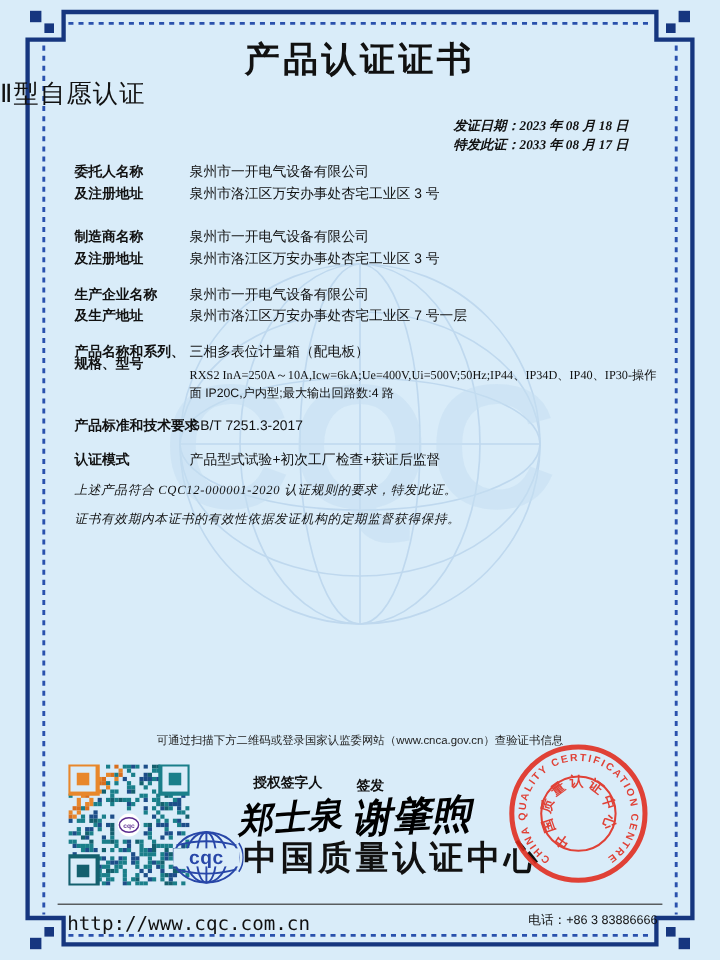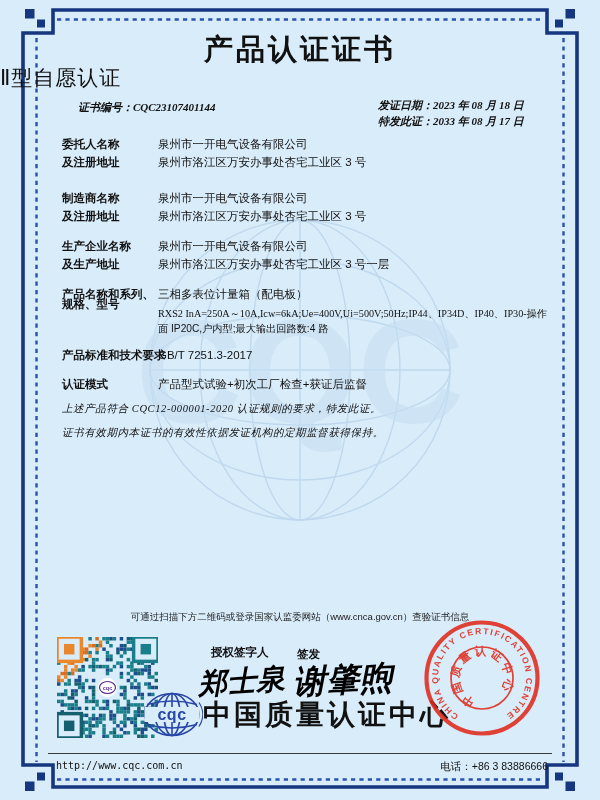--- a/index.html
+++ b/index.html
@@ -20,21 +20,21 @@
   .flabel{left:62px;font-weight:bold;font-size:11.5px;line-height:18px;white-space:nowrap;}
   .fvalue{left:158px;font-size:11.5px;line-height:18px;white-space:nowrap;}
   .pvalue{left:158px;font-size:10.2px;line-height:17px;white-space:nowrap;}
   .notes{font-family:"Liberation Serif","DejaVu Serif",serif;font-style:italic;font-size:10.5px;letter-spacing:0.6px;}
   .hint{top:611px;left:0;right:0;text-align:center;font-size:9.5px;color:#222;}
   .sig-label{font-weight:bold;font-size:11.5px;}
   .sig-name{font-family:"Liberation Serif","DejaVu Serif",serif;font-style:italic;font-weight:bold;color:#000;}
   .org-name{top:696px;left:203px;font-size:28px;font-weight:600;letter-spacing:3px;}
   
   .footer-line{top:753px;left:48px;width:504px;height:1.3px;background:#3a3a3a;}
-  .footer-url{top:760px;left:56px;font-family:"DejaVu Sans Mono","Liberation Mono",monospace;font-size:10px;}
+  .footer-url{top:760px;left:56px;font-family:"DejaVu Sans Mono","Liberation Mono",monospace;font-size:16px;}
   .footer-addr{top:760px;left:0;right:0;text-align:center;font-size:10.5px;}
   .footer-phone{top:760px;right:52px;font-size:10.5px;}
 </style>
 </head>
 <body>
 
 <div class="page">
 
   <svg class="abs" style="left:0;top:0;" width="600" height="800" viewBox="0 0 600 800">
     <path d="M53,10 H547 V33 H577 V765 H547 V787 H53 V765 H23 V33 H53 Z" fill="none" stroke="#16367f" stroke-width="3.6"></path>
@@ -65,23 +65,20 @@
       <ellipse cx="170" cy="152" rx="150" ry="55"></ellipse>
       <line x1="170" y1="2" x2="170" y2="302"></line>
       <line x1="20" y1="152" x2="320" y2="152"></line>
     </g>
     <text x="170" y="205" text-anchor="middle" font-size="148" font-weight="bold" fill="#b7d3eb" fill-opacity="0.55" font-family="Liberation Sans, sans-serif">CQC</text>
   </svg>
 
   <div class="abs title">产品认证证书</div>
   <div class="abs subtitle">Ⅱ型自愿认证</div>
 
-  <div class="abs meta cert-no">
-    <span>证书编号：</span><span>CQC23107401144</span>
-  </div>
   <div class="abs meta dates">
     <div>
       <span>发证日期：</span><span>2023 年 08 月 18 日</span>
     </div>
     <div>
       <span>特发此证：</span><span>2033 年 08 月 17 日</span>
     </div>
   </div>
 
   <div class="abs flabel" style="top:135px;">委托人名称</div>
@@ -90,21 +87,21 @@
   <div class="abs fvalue" style="top:153px;">泉州市洛江区万安办事处杏宅工业区 3 号</div>
 
   <div class="abs flabel" style="top:189px;">制造商名称</div>
   <div class="abs flabel" style="top:207px;">及注册地址</div>
   <div class="abs fvalue" style="top:189px;">泉州市一开电气设备有限公司</div>
   <div class="abs fvalue" style="top:207px;">泉州市洛江区万安办事处杏宅工业区 3 号</div>
 
   <div class="abs flabel" style="top:237px;">生产企业名称</div>
   <div class="abs flabel" style="top:255px;">及生产地址</div>
   <div class="abs fvalue" style="top:237px;">泉州市一开电气设备有限公司</div>
-  <div class="abs fvalue" style="top:255px;">泉州市洛江区万安办事处杏宅工业区 3 号一层</div>
+  <div class="abs fvalue" style="top:255px;">泉州市洛江区万安办事处杏宅工业区 7 号一层</div>
 
   <div class="abs flabel" style="top:285px;">产品名称和系列、</div>
   <div class="abs flabel" style="top:295px;">规格、型号</div>
   <div class="abs fvalue" style="top:285px;">三相多表位计量箱（配电板）</div>
   <div class="abs pvalue" style="top:305px;font-family:Liberation Serif, serif;">RXS2 InA=250A～10A,Icw=6kA;Ue=400V,Ui=500V;50Hz;IP44、IP34D、IP40、IP30-操作</div>
   <div class="abs pvalue" style="top:320px;">面 IP20C,户内型;最大输出回路数:4 路</div>
 
   <div class="abs flabel" style="top:346px;">产品标准和技术要求</div>
   <div class="abs fvalue" style="top:346px;">GB/T 7251.3-2017</div>
 

